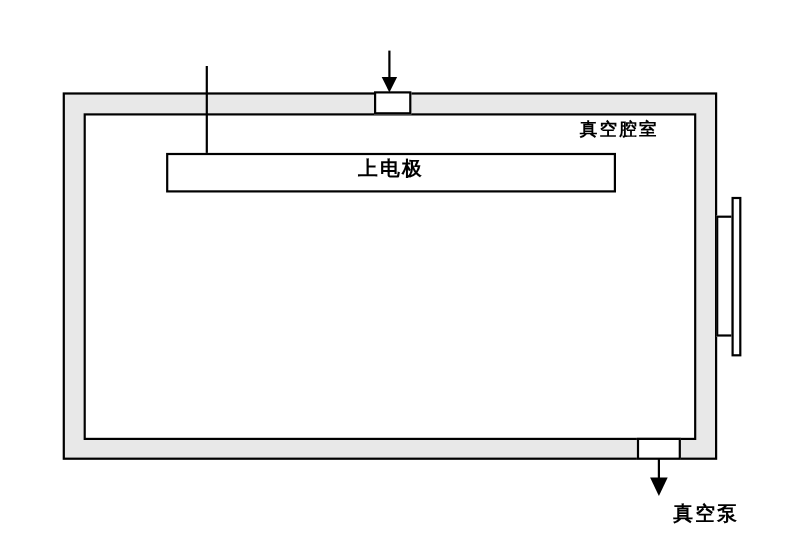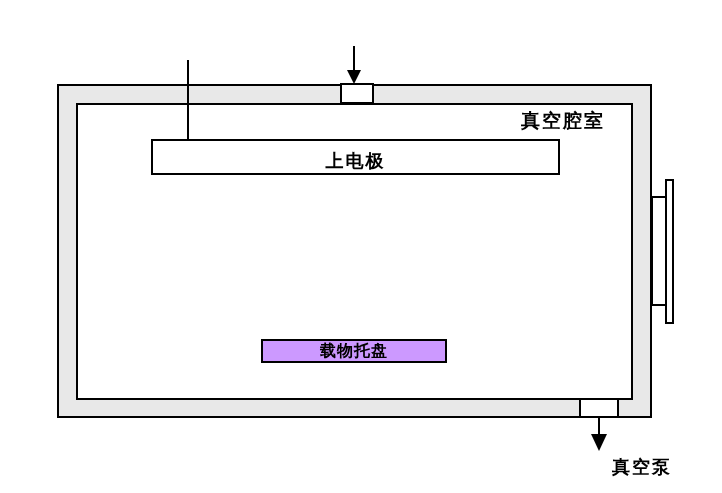--- a/index.html
+++ b/index.html
@@ -16,21 +16,21 @@
   
   .port{background:#fff;border:2px solid #000;z-index:2;}
   .port-gas{left:340px;top:83px;width:34px;height:21px;}
   .port-pump{left:579px;top:398px;width:40px;height:20px;}
 
   
   .viewport-frame{left:651px;top:196px;width:16px;height:110px;background:#fff;border:2px solid #000;z-index:2;}
   .viewport-plate{left:665px;top:179px;width:9px;height:145px;background:#fff;border:2px solid #000;z-index:3;}
 
   
-  .electrode{background:#fff;border:2px solid #000;z-index:2;display:flex;align-items:flex-end;justify-content:center;
+  .electrode{background:#fff;border:2px solid #000;z-index:2;display:flex;align-items:flex-start;justify-content:center;
     font-weight:bold;font-size:18px;letter-spacing:2px;color:#000;}
   .electrode-upper{left:151px;top:139px;width:409px;height:36px;}
   .electrode-lower{left:151px;top:362px;width:407px;height:38px;}
 
   
   .plasma{left:158px;top:178px;width:395px;height:163px;border:2px solid #000;border-radius:50%;
     z-index:3;display:flex;align-items:center;justify-content:center;
     font-family:"Liberation Serif","DejaVu Serif",serif;font-weight:bold;font-size:23px;color:#000;}
 
   
@@ -42,21 +42,21 @@
   .rf-line{left:187px;top:60px;height:79px;}
   .o2-shaft{left:353px;top:46px;height:26px;}
   .pump-shaft{left:598px;top:417px;height:19px;}
   .arrowhead{width:0;height:0;z-index:5;}
   .o2-head{left:347px;top:70px;border-left:7px solid transparent;border-right:7px solid transparent;border-top:14px solid #000;}
   .pump-head{left:591px;top:434px;border-left:8px solid transparent;border-right:8px solid transparent;border-top:17px solid #000;}
 
   
   .lbl{z-index:6;color:#000;font-weight:bold;text-align:center;}
   .lbl-rf{left:120px;top:40px;width:140px;font-size:18px;letter-spacing:2px;}
-  .lbl-chamber{left:493px;top:108px;width:140px;font-size:19px;letter-spacing:2px;}
+  .lbl-chamber{left:493px;top:108px;width:140px;font-size:16px;letter-spacing:2px;}
   .lbl-pump{left:532px;top:455px;width:140px;font-size:18px;letter-spacing:2px;text-align:right;}
   .lbl-o2{left:326px;top:13px;width:60px;font-family:"Liberation Serif","DejaVu Serif",serif;font-size:24px;}
   .lbl-o2 sub{font-size:15px;line-height:0;}
 </style>
 </head>
 <body>
 
 <div id="stage">
 
   <div class="abs wall-outer" style="background-color: rgb(232, 232, 232);"></div>
@@ -66,23 +66,20 @@
   <div class="abs port port-pump"></div>
 
   <div class="abs viewport-frame"></div>
   <div class="abs viewport-plate"></div>
 
   <div class="abs electrode electrode-upper">
     <span>上电极</span>
   </div>
 
 
-  <div class="abs tray" style="background-color: rgb(204, 153, 255);">
-    <span>载物托盘</span>
-  </div>
 
   <div class="abs vline rf-line"></div>
 
   <div class="abs vline o2-shaft"></div>
   <div class="abs arrowhead o2-head"></div>
 
   <div class="abs lbl lbl-chamber">真空腔室</div>
 
   <div class="abs vline pump-shaft"></div>
   <div class="abs arrowhead pump-head"></div>

